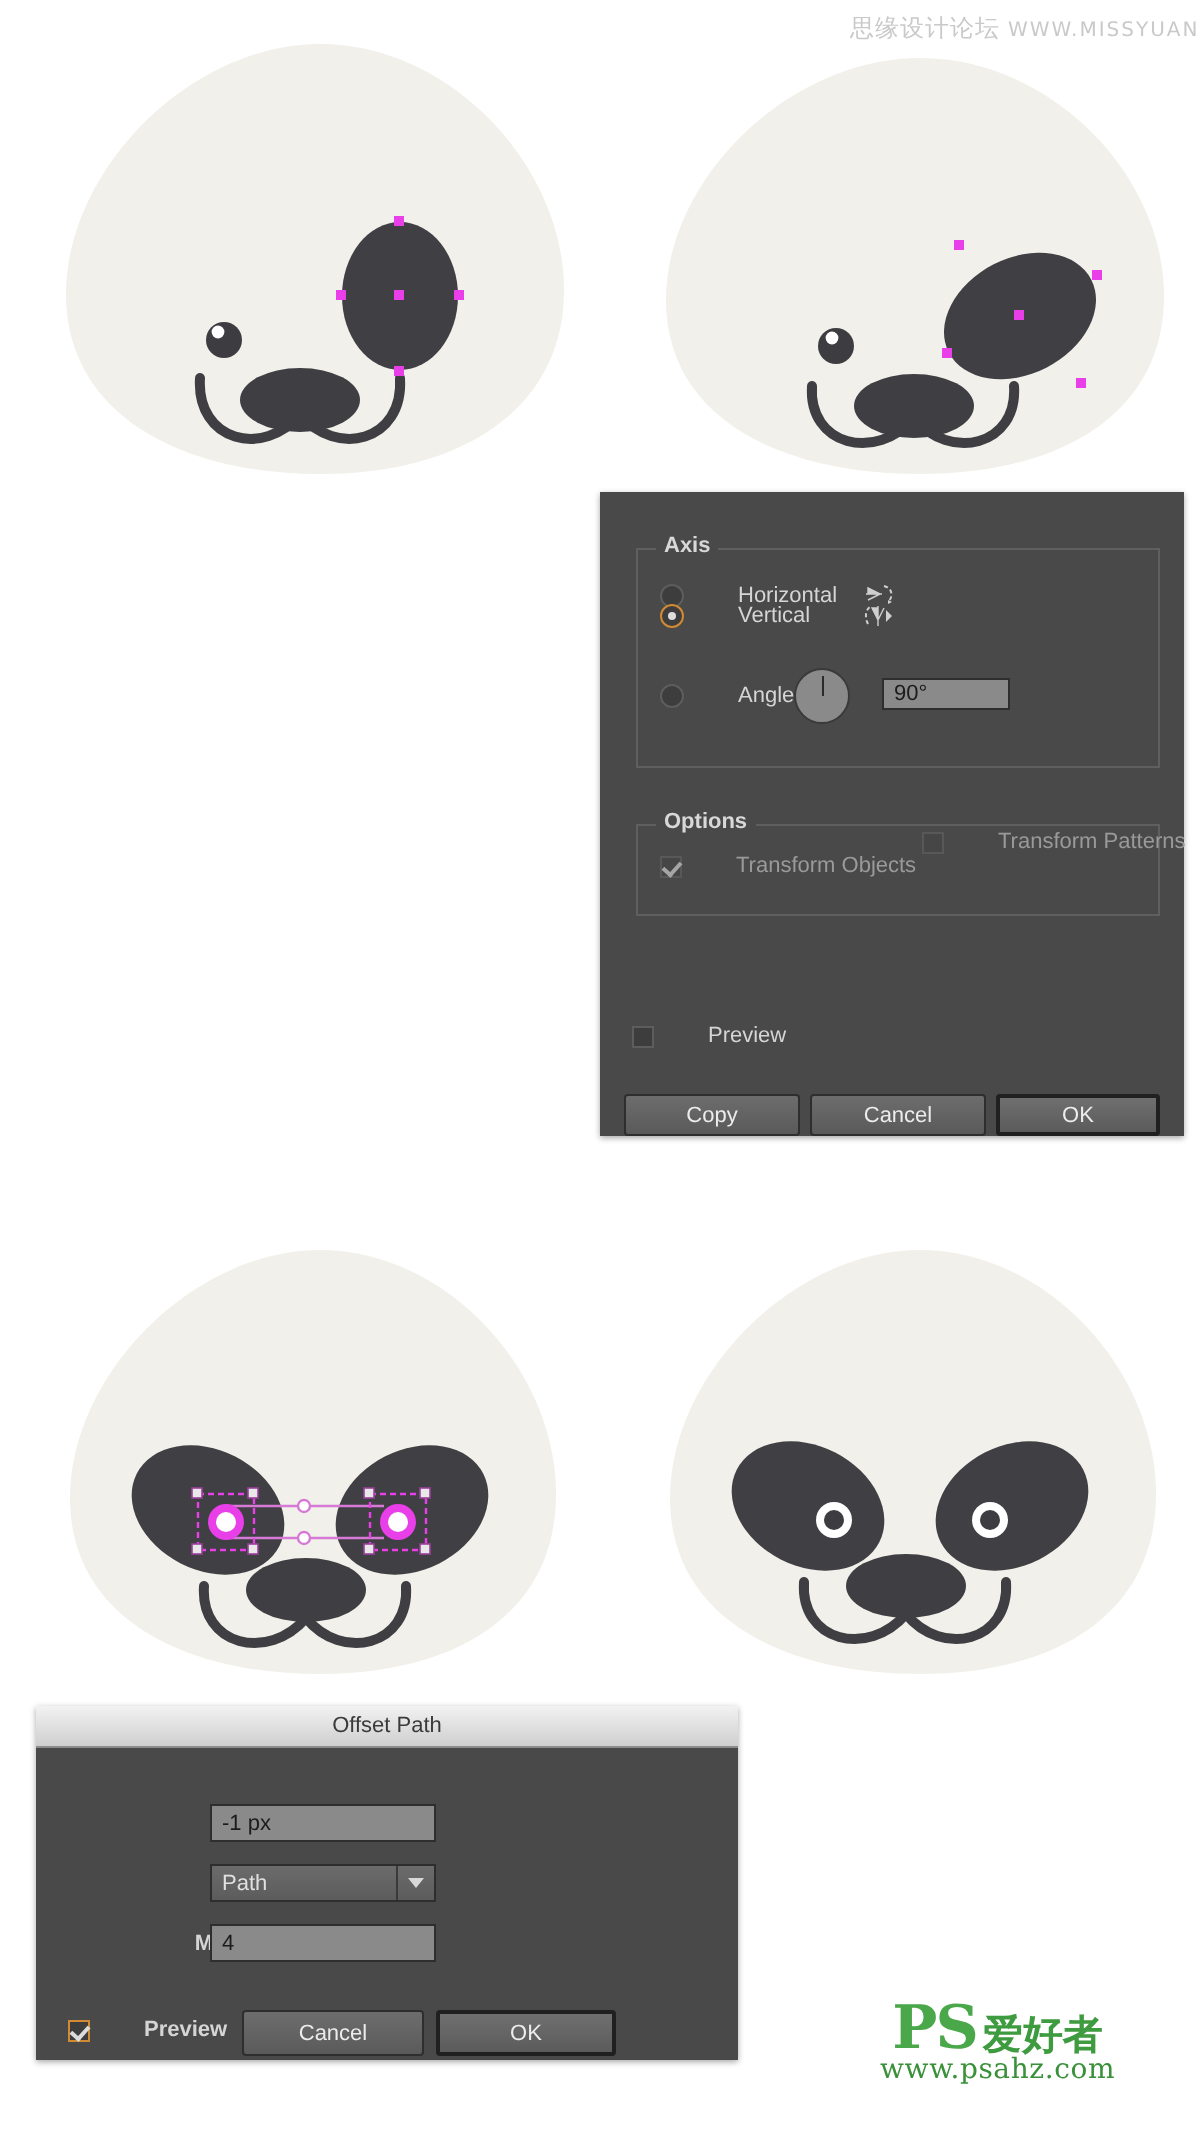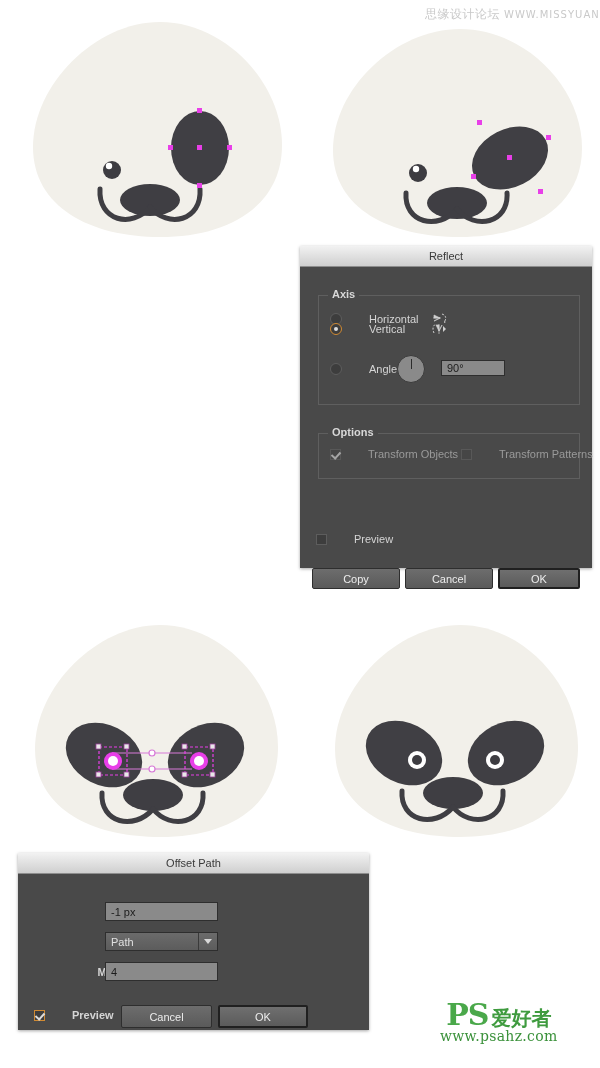--- a/index.html
+++ b/index.html
@@ -197,23 +197,20 @@
   <g>
     <rect x="157" y="105" width="5" height="5" fill="#e83fe8"></rect>
     <rect x="218" y="174" width="5" height="5" fill="#e83fe8"></rect>
     <rect x="151" y="159" width="5" height="5" fill="#e83fe8"></rect>
     <rect x="226" y="120" width="5" height="5" fill="#e83fe8"></rect>
     <rect x="187" y="140" width="5" height="5" fill="#e83fe8"></rect>
   </g>
 </svg>
 
 <div class="dlg" style="left:300px;top:246px;width:292px;height:322px;">
-  <div class="dlg-title">
-    <span>Reflect</span>
-  </div>
   <div class="dlg-body">
 
     <div class="group" style="margin:28px 12px 0 18px;height:108px;">
       <span class="group-label">Axis</span>
 
       <div class="row" style="position:absolute;left:11px;top:15px;">
         <span class="radio"></span>
         <span class="lbl">Horizontal</span>
         <svg class="axis-icon" style="margin-left:12px;" viewBox="0 0 18 16">
           <path d="M2 7 L10 7 M3 4 L9 7 L3 7 Z M3 10 L9 7 L3 10 Z" fill="#cfcfcf" stroke="#cfcfcf" stroke-width=".7"></path>
@@ -241,21 +238,21 @@
         <span>90°</span>
       </div>
     </div>
 
     <div class="group" style="margin:28px 12px 0 18px;height:44px;">
       <span class="group-label">Options</span>
       <div class="row" style="position:absolute;left:11px;top:14px;">
         <span class="chk dimchk on"></span>
         <span class="lbl dim">Transform Objects</span>
       </div>
-      <div class="row" style="position:absolute;left:142px;top:14px;">
+      <div class="row" style="position:absolute;left:142px;top:2px;">
         <span class="chk dimchk"></span>
         <span class="lbl dim">Transform Patterns</span>
       </div>
     </div>
 
     <div class="row" style="position:absolute;left:16px;top:238px;">
       <span class="chk"></span>
       <span class="lbl">Preview</span>
     </div>
 

